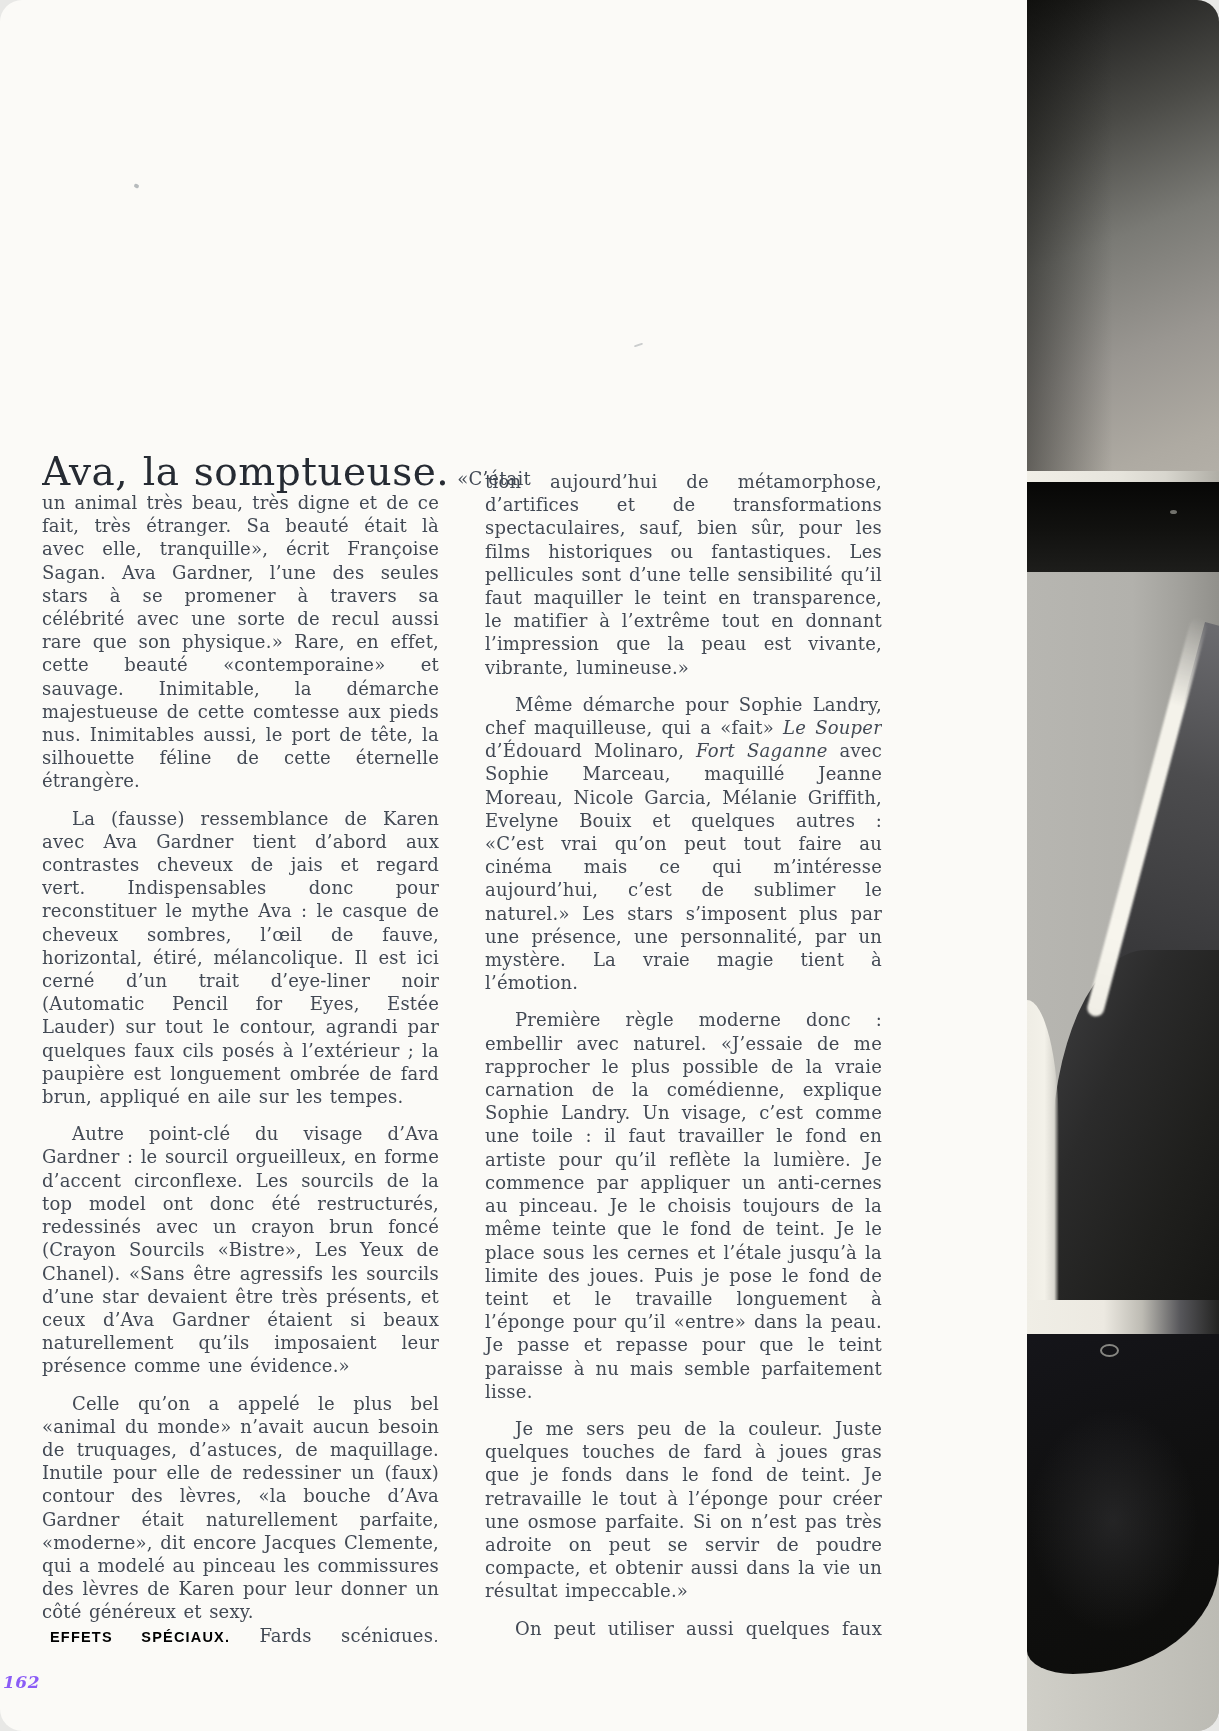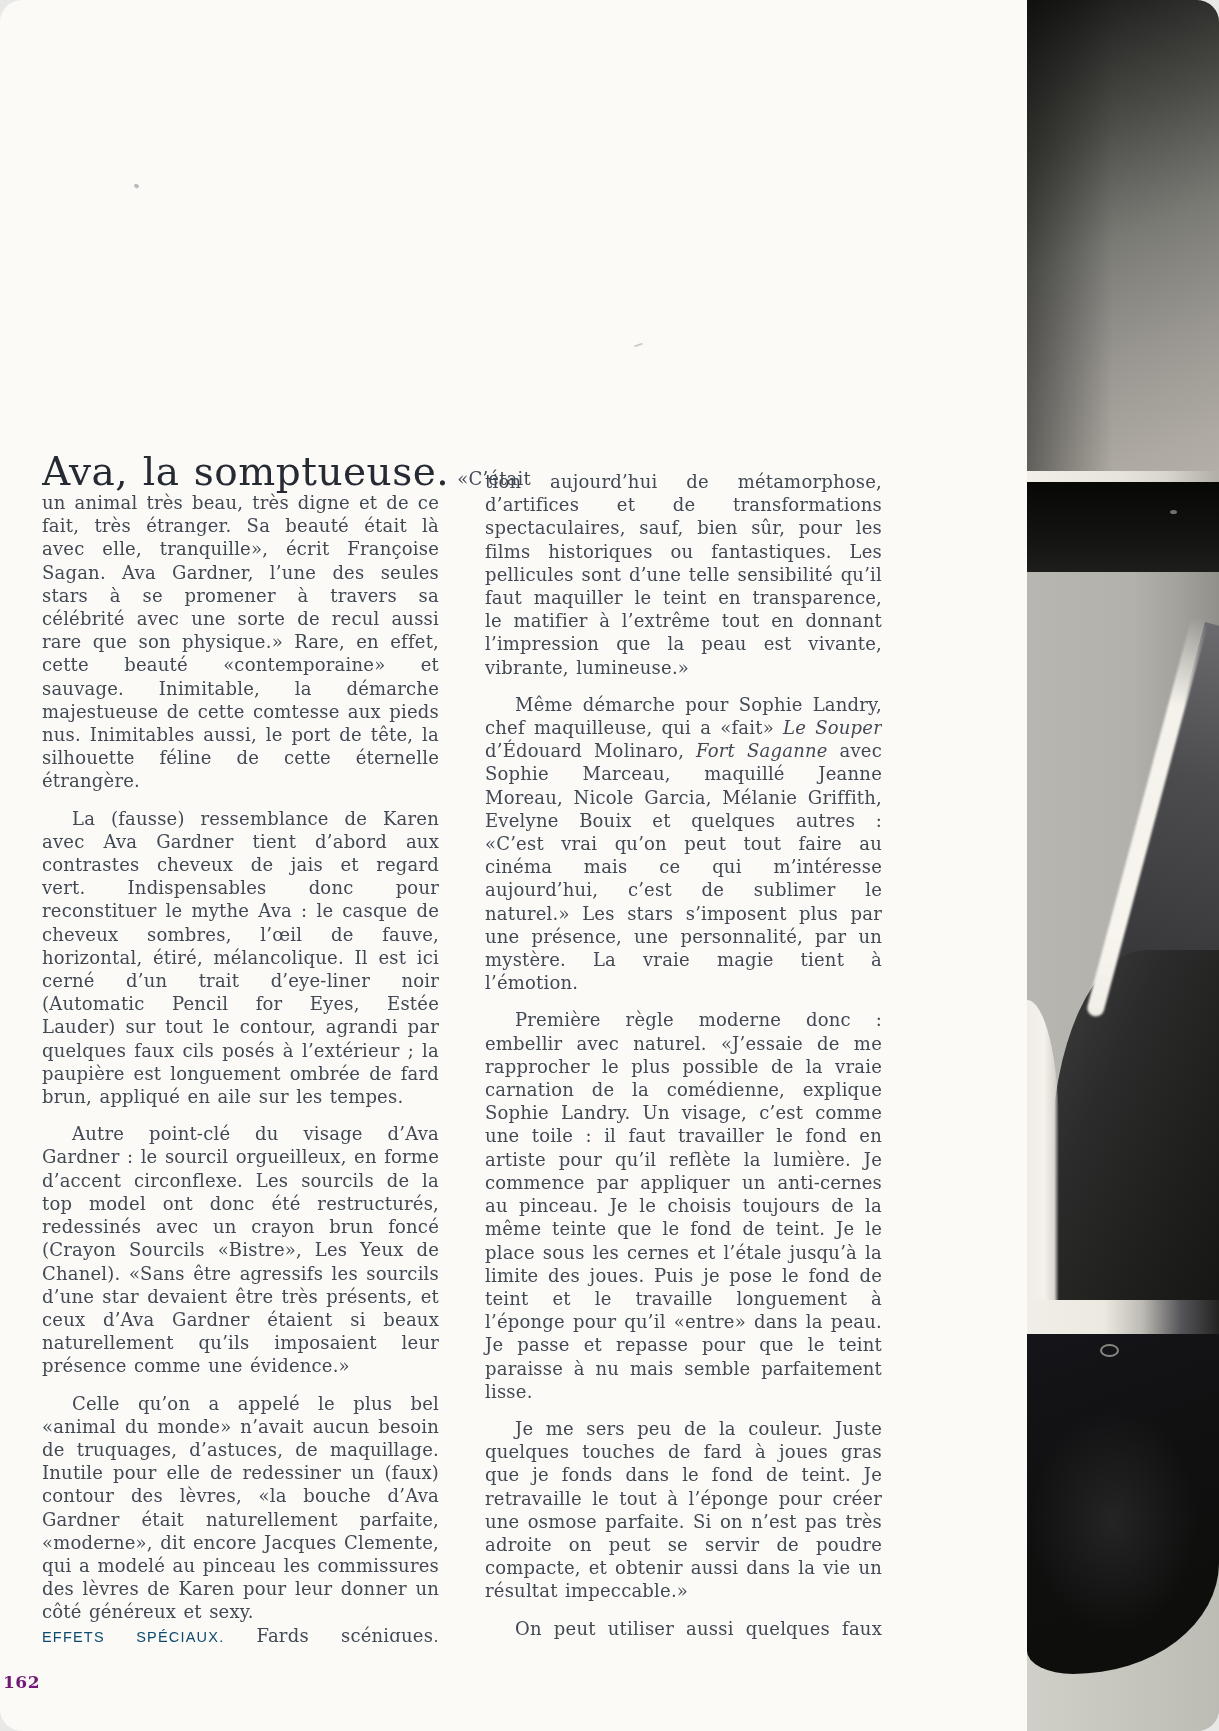--- a/index.html
+++ b/index.html
@@ -34,32 +34,34 @@
     font-size:39px;
     line-height:1;
     letter-spacing:0.5px;
     color:#262b33;
     margin-right:8px;
     white-space:nowrap;
   }
   .seg-i{font-style:italic;}
   .seg-b{
     font-family:"Liberation Sans", sans-serif;
-    font-weight:400;
+    font-weight:700;
     font-size:14.5px;
     letter-spacing:1.2px;
-    color:#0c4a6e;
+    color:#000000;
+    margin-left:8px;
   }
 
   
   #page-number{
     position:absolute;left:3px;top:1672px;
     font-family:"DejaVu Serif", serif;
-    font-weight:700;font-size:17px;color:#701a75;
+    font-weight:700;font-size:17px;color:#8b5cf6;
     letter-spacing:0.5px;
+    font-style:italic;
   }
 
   
   .speck{position:absolute;background:#9aa0a4;border-radius:2px;}
   .speck-a{left:134px;top:184px;width:5px;height:4px;transform:rotate(25deg);opacity:.7;}
   .speck-b{left:634px;top:344px;width:9px;height:2px;transform:rotate(-18deg);opacity:.5;}
 
   
   #photo{
     position:absolute;left:1027px;top:0;width:192px;height:1731px;

